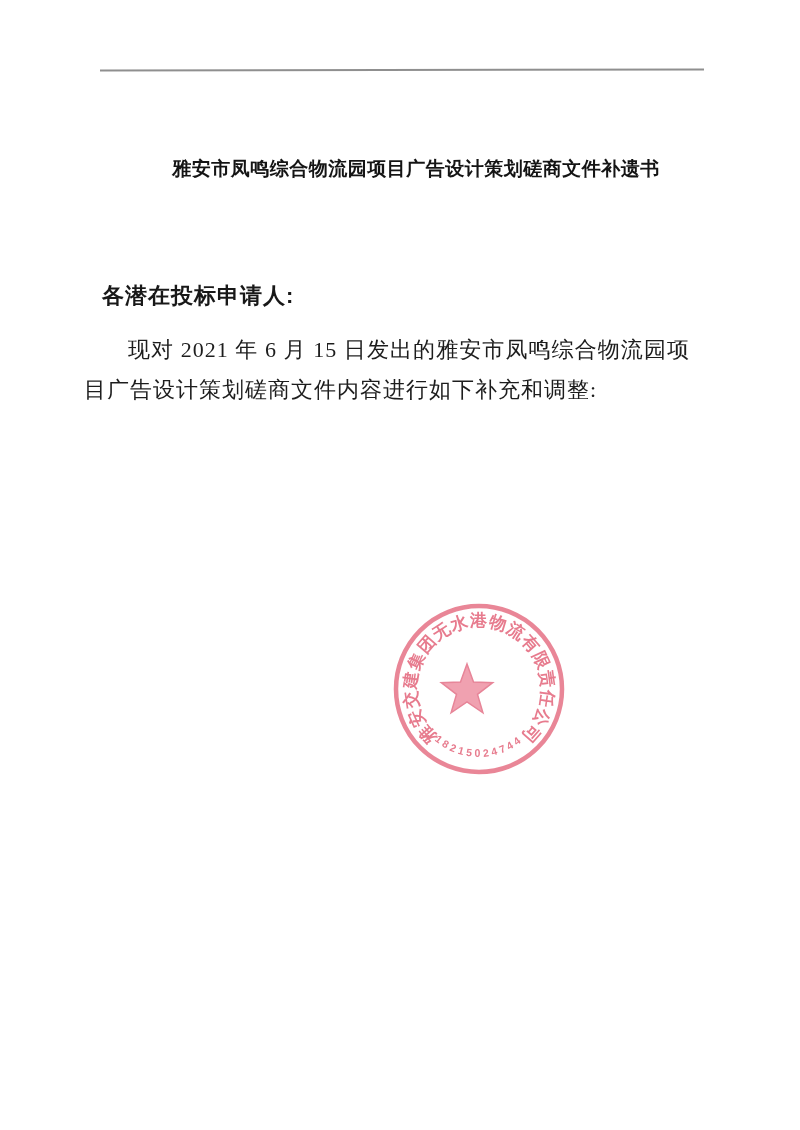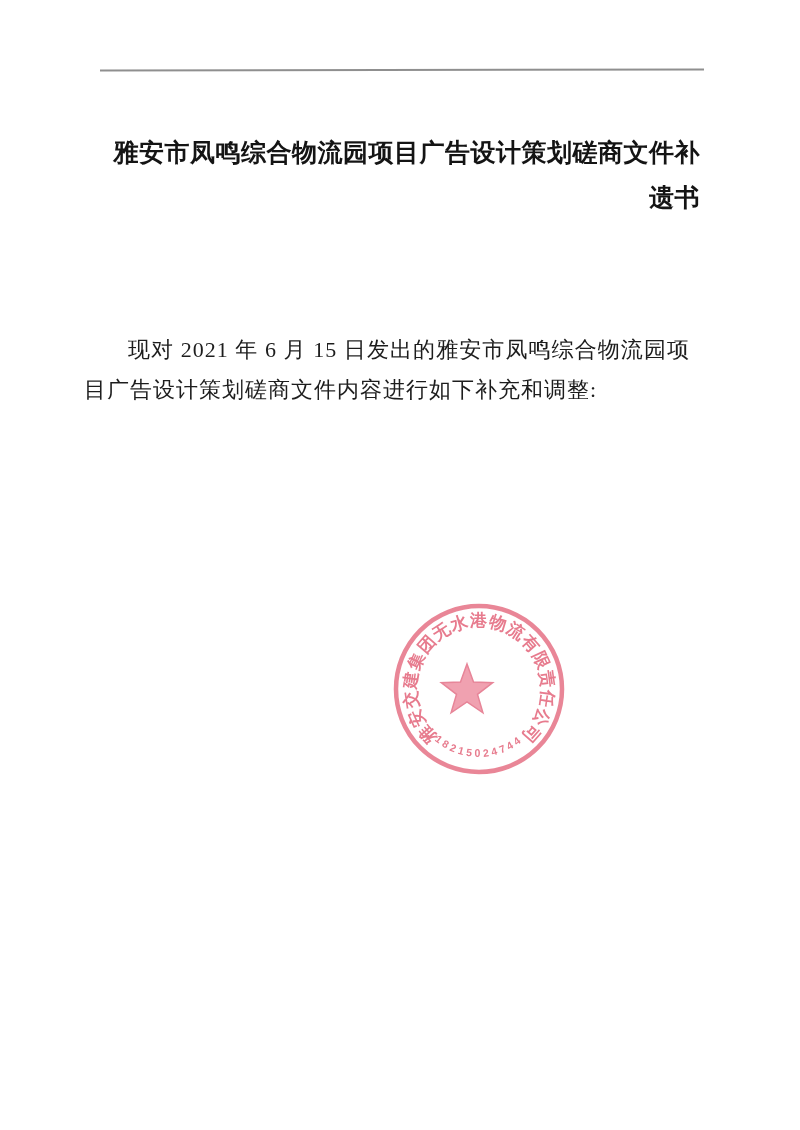--- a/index.html
+++ b/index.html
@@ -11,24 +11,24 @@
     font-family:"Liberation Serif","DejaVu Serif",serif;
     color:#1f1f1f;
   }
   .top-rule{
     position:absolute;left:100px;top:69px;width:604px;height:2px;
     background:#8f8f8f;
     transform:rotate(-0.1deg);
   }
   .doc-title{
     position:absolute;left:100px;top:130px;width:600px;
-    margin:0;
+    margin:16px;
     font-family:"Liberation Sans","DejaVu Sans",sans-serif;
-    font-size:25px;line-height:45px;font-weight:700;
-    text-align:right;letter-spacing:0.5px;color:#141414;
+    font-size:19px;line-height:45px;font-weight:700;
+    text-align:center;letter-spacing:0.5px;color:#141414;
   }
   .doc-number{
     position:absolute;left:100px;top:226px;width:600px;
     font-family:"Liberation Sans","DejaVu Sans",sans-serif;
     font-size:27px;font-weight:700;text-align:center;
     letter-spacing:2px;color:#161616;
   }
   .salutation{
     position:absolute;left:102px;top:281px;
     font-family:"Liberation Sans","DejaVu Sans",sans-serif;
@@ -74,20 +74,21 @@
 </head>
 <body>
 
 <div class="page">
 
   <div class="top-rule"></div>
 
   <h1 class="doc-title">雅安市凤鸣综合物流园项目广告设计策划磋商文件补遗书</h1>
 
 
+  <div class="salutation">各潜在投标申请人:</div>
 
   <div class="body-text">
     <p>现对 2021 年 6 月 15 日发出的雅安市凤鸣综合物流园项目广告设计策划磋商文件内容进行如下补充和调整:</p>
   </div>
 
 
 
   <svg class="seal" viewBox="0 0 178 178" aria-hidden="true">
     <circle cx="89" cy="89" r="83" fill="none" stroke="#e4697e" stroke-width="4.5" opacity="0.92"></circle>
     <polygon points="77,64 83.5,82.1 102.7,82.7 87.5,94.4 92.9,112.8 77,102 61.1,112.8 66.5,94.4 51.3,82.7 70.5,82.1" fill="#ee8ea1" stroke="#e26c83" stroke-width="1.5" opacity="0.95"></polygon>

